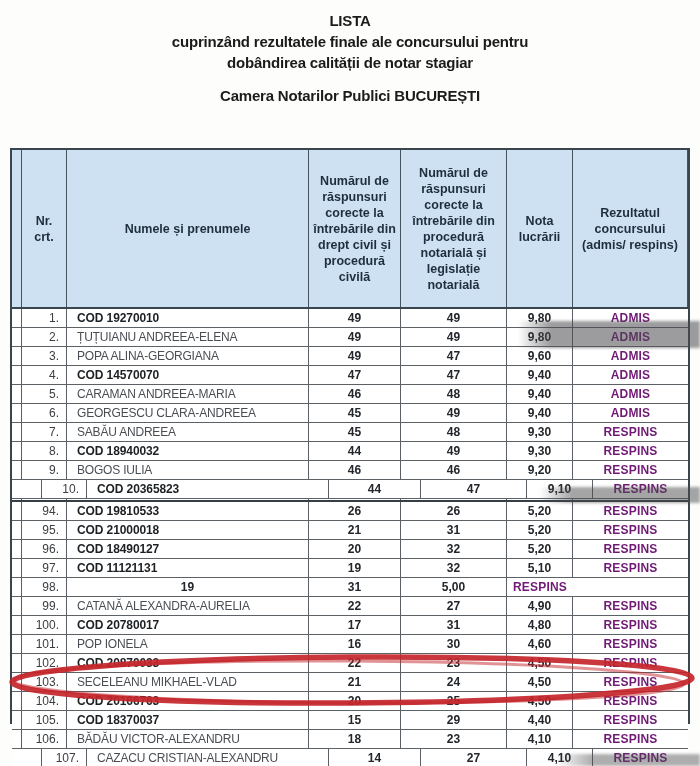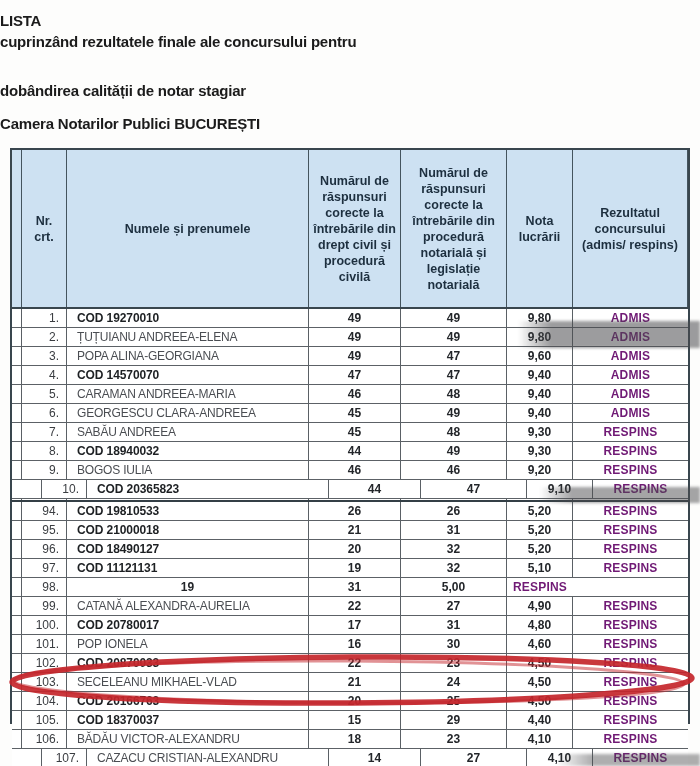--- a/index.html
+++ b/index.html
@@ -3,23 +3,23 @@
 <meta charset="utf-8">
 <style>
   html,body{margin:0;padding:0;}
   body{
     width:700px;height:766px;position:relative;overflow:hidden;
     background:#fdfdfc;
     font-family:"Liberation Sans","DejaVu Sans",sans-serif;
     -webkit-font-smoothing:antialiased;
   }
   
-  .titleblock{position:absolute;top:10px;left:0;width:700px;color:#1b1b1b;}
+  .titleblock{position:absolute;top:10px;left:0;width:700px;text-align:center;color:#1b1b1b;}
   .titleblock .t{font-weight:700;font-size:15px;line-height:21px;letter-spacing:-0.2px;}
-  .titleblock .t3{margin-top:28px;}
+  .titleblock .t3{margin-top:0;}
   .titleblock .t4{margin-top:12px;}
 
   
   .tbl{
     position:absolute;left:10px;width:680px;
     border:2px solid #39464e;background:#fff;
     box-sizing:border-box;
   }
   .tbl1{top:148px;}
   .tbl2{top:500px;height:224px;border-top:2px solid #343f46;}

